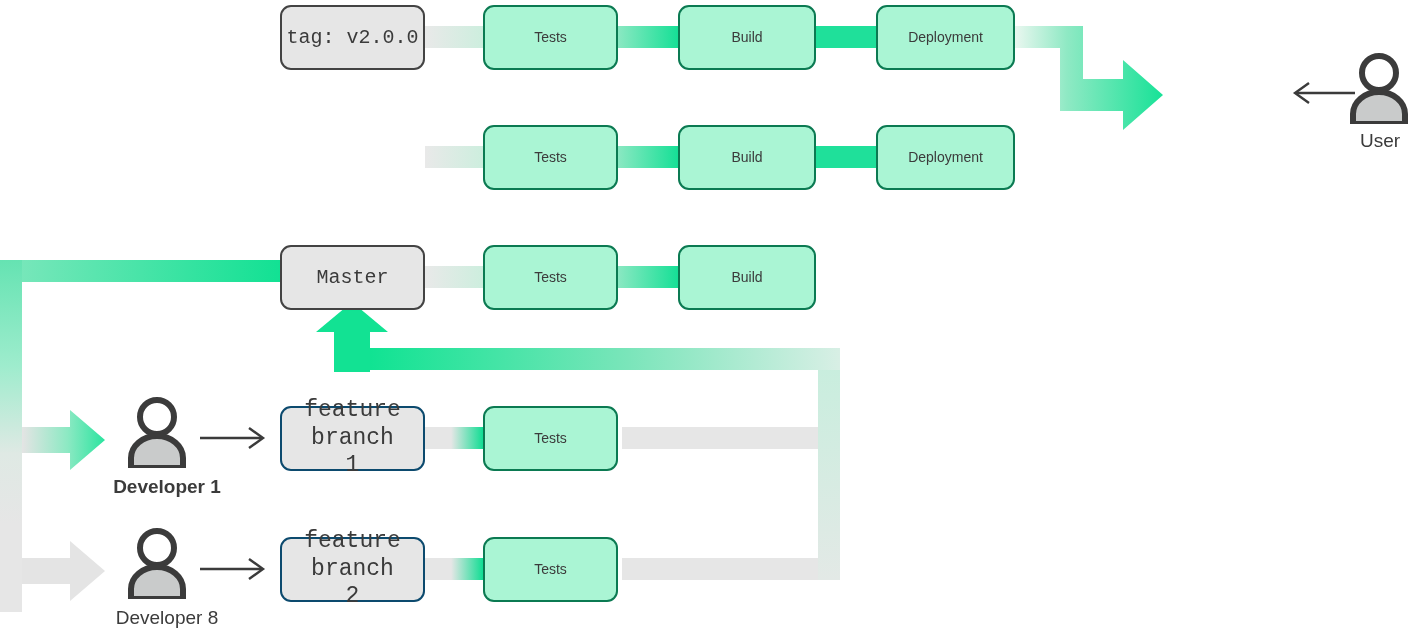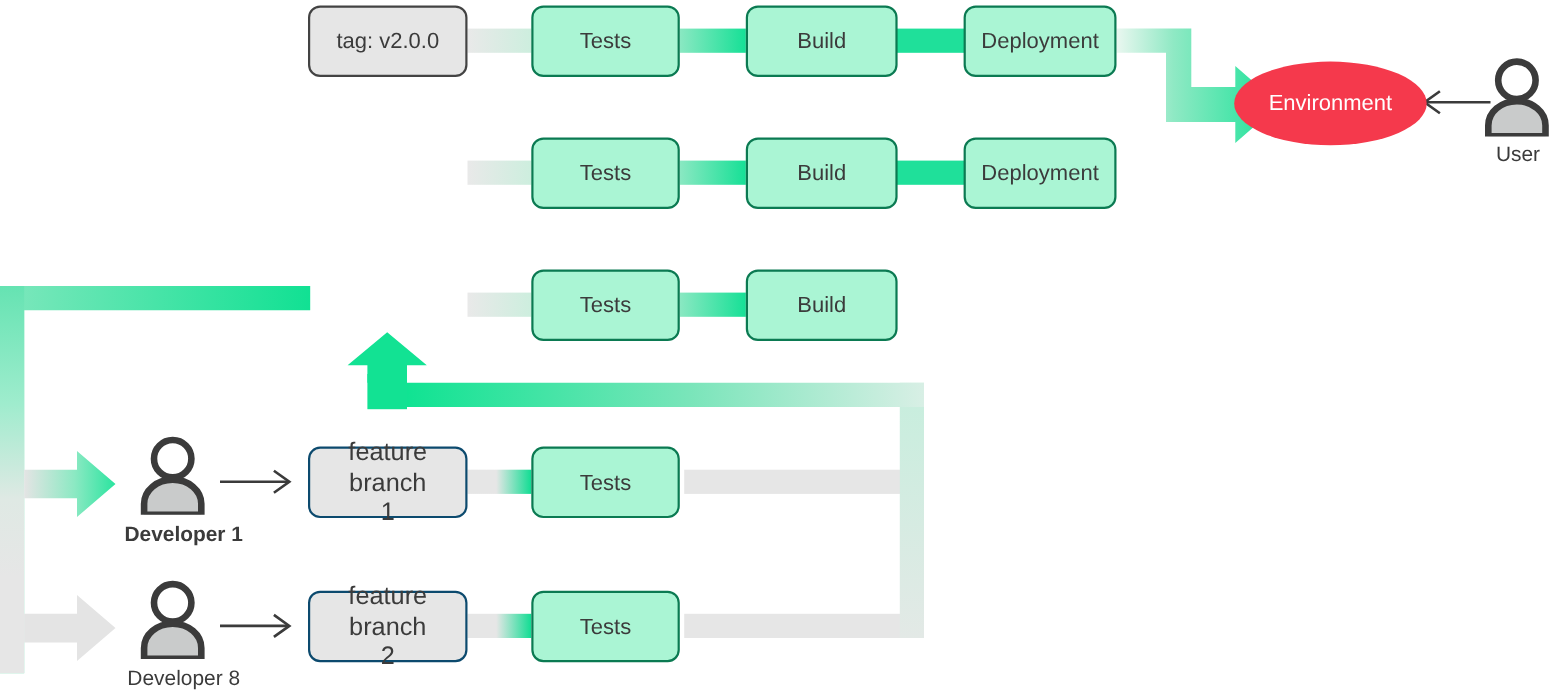--- a/index.html
+++ b/index.html
@@ -11,26 +11,26 @@
   #wires{position:absolute;left:0;top:0;width:1415px;height:634px;}
 
   .node{
     position:absolute;box-sizing:border-box;
     display:flex;align-items:center;justify-content:center;
     text-align:center;line-height:1.2;border-radius:11px;
     z-index:5;
   }
   .node-gray{
     background:#e6e6e6;border:2.5px solid #434343;
-    color:#3b3b3b;font-size:20px;
+    color:#3b3b3b;font-size:20px;font-family:Liberation Mono, monospace;
   }
   .node-gray.soft{border:2px solid #0c4a6e;font-size:23px;}
   .node-green{
     background:#aaf5d4;border:2.5px solid #0b7a52;
-    color:#3b3b3b;font-size:20px;
+    color:#3b3b3b;font-size:14px;
   }
   .node-env{
     position:absolute;border-radius:50%;
     background:#f5394c;color:#ffffff;font-size:20px;
     display:flex;align-items:center;justify-content:center;
     z-index:6;
   }
   .caption{
     position:absolute;color:#3b3b3b;font-size:19px;
     text-align:center;z-index:6;white-space:nowrap;
@@ -148,20 +148,23 @@
   <div class="node node-green" style="left:483px;top:125px;width:135px;height:65px;">
     <span>Tests</span>
   </div>
   <div class="node node-green" style="left:678px;top:125px;width:138px;height:65px;">
     <span>Build</span>
   </div>
   <div class="node node-green" style="left:876px;top:125px;width:139px;height:65px;">
     <span>Deployment</span>
   </div>
 
+  <div class="node node-gray" style="left:280px;top:245px;width:145px;height:65px;">
+    <span>Master</span>
+  </div>
   <div class="node node-green" style="left:483px;top:245px;width:135px;height:65px;">
     <span>Tests</span>
   </div>
   <div class="node node-green" style="left:678px;top:245px;width:138px;height:65px;">
     <span>Build</span>
   </div>
 
   <div class="node node-gray soft" style="left:280px;top:406px;width:145px;height:65px;flex-direction:column;">
     <span>feature branch</span>
     <span>1</span>
@@ -171,23 +174,20 @@
   </div>
 
   <div class="node node-gray soft" style="left:280px;top:537px;width:145px;height:65px;flex-direction:column;">
     <span>feature branch</span>
     <span>2</span>
   </div>
   <div class="node node-green" style="left:483px;top:537px;width:135px;height:65px;">
     <span>Tests</span>
   </div>
 
-  <div class="node-env" style="left:1122px;top:56px;width:175px;height:76px;">
-    <span>Environment</span>
-  </div>
 
   <div class="usericon" style="left:1348px;top:52px;width:62px;height:72px;">
     <svg viewBox="0 0 62 72" width="62" height="72" aria-hidden="true">
       <circle cx="31" cy="21" r="17" fill="#ffffff" stroke="#3b3b3b" stroke-width="6"></circle>
       <path d="M5,72 L5,62 A26,22 0 0 1 57,62 L57,72 Z" fill="#c9cbcb" stroke="#3b3b3b" stroke-width="6" stroke-linejoin="round"></path>
     </svg>
   </div>
   <div class="caption" style="left:1330px;top:130px;width:100px;">User</div>
 
   <div class="usericon" style="left:126px;top:396px;width:62px;height:72px;">

